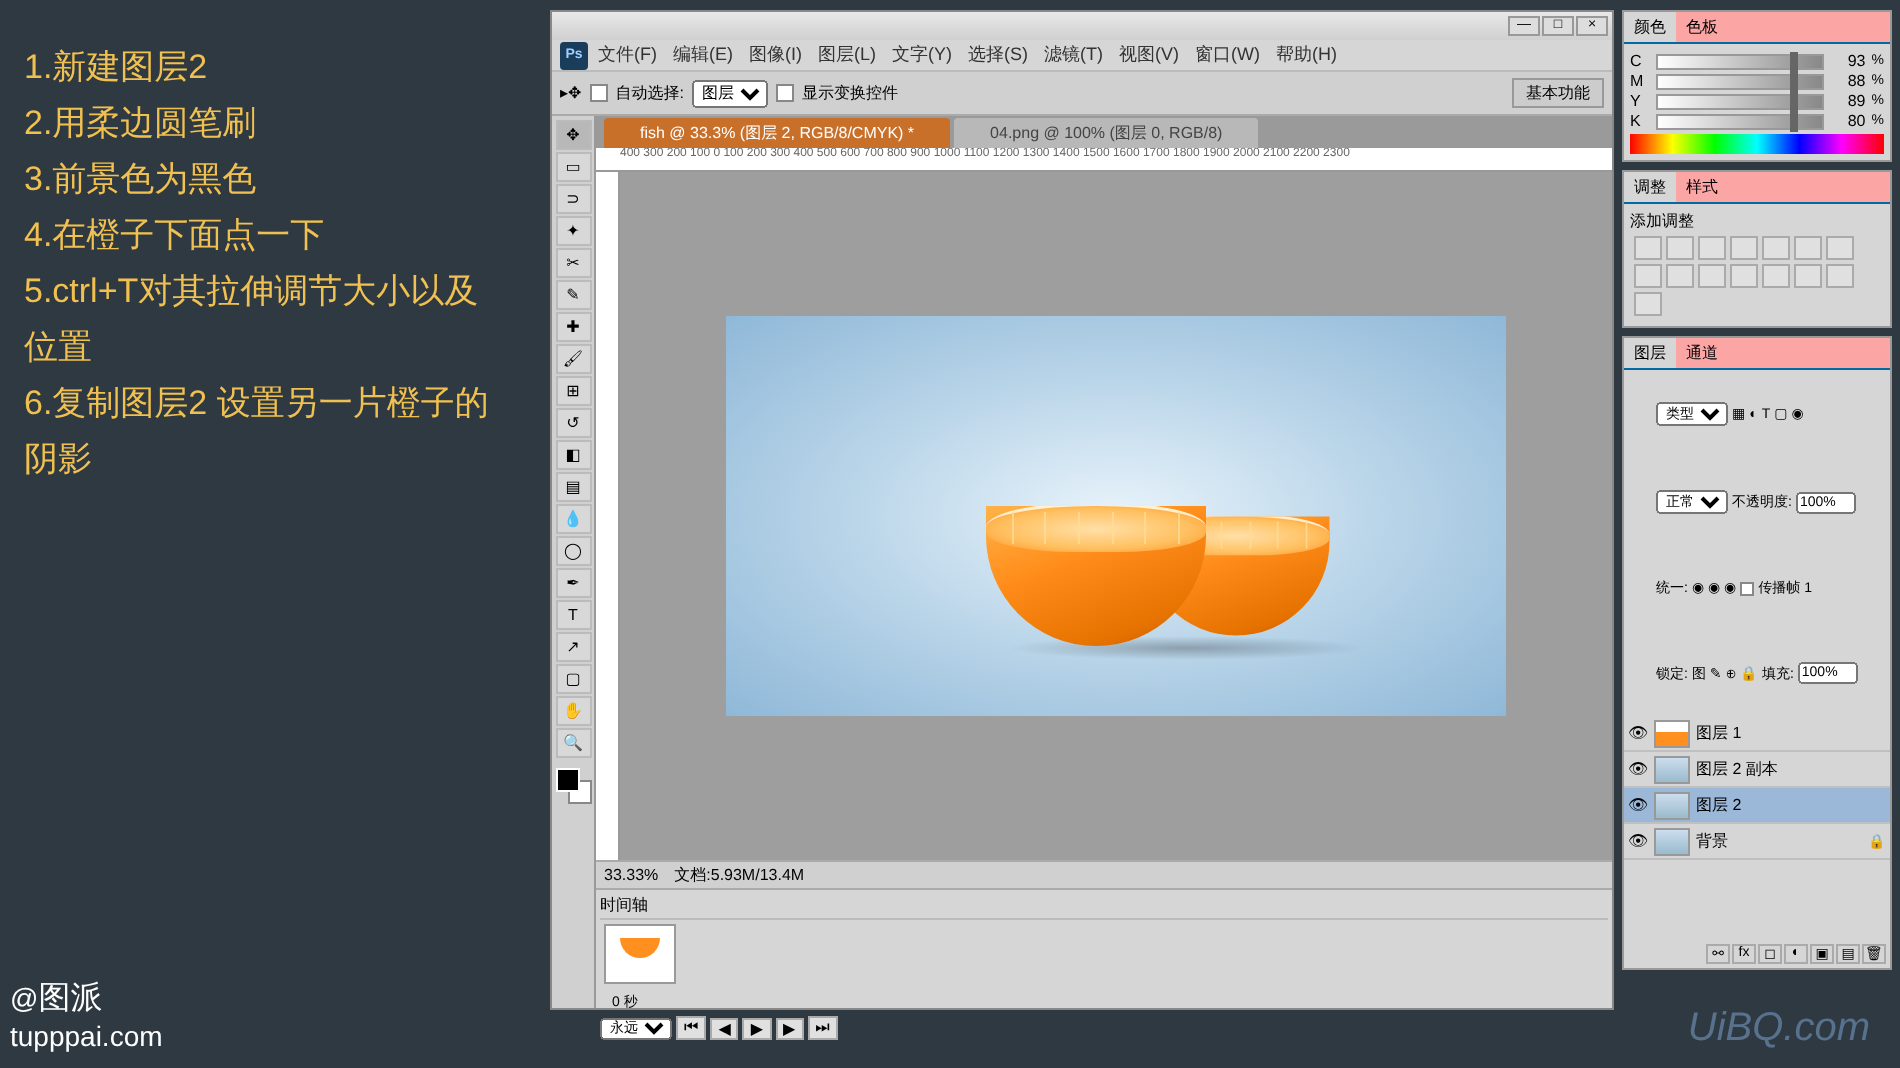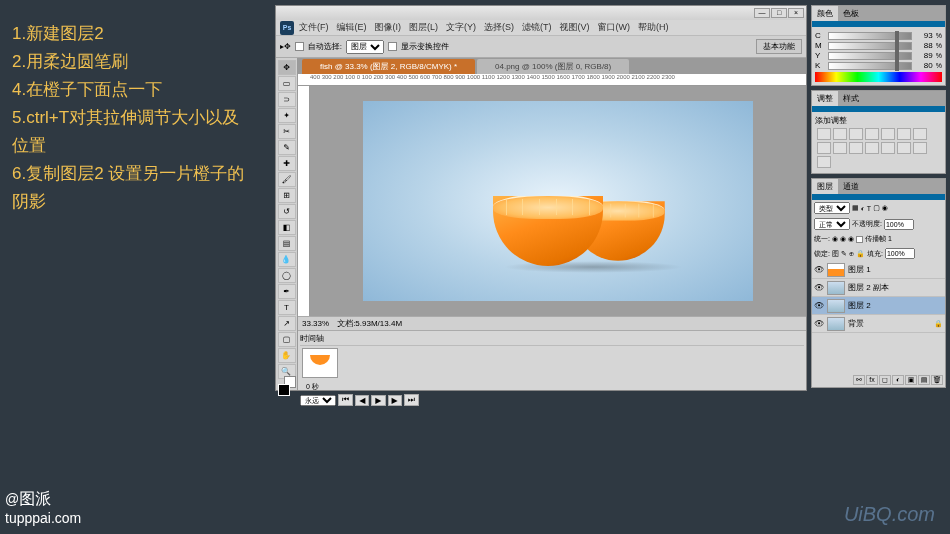--- a/index.html
+++ b/index.html
@@ -1,21 +1,21 @@
 <!DOCTYPE html>
 <html><head>
 <meta charset="utf-8">
 <style>
 *{margin:0;padding:0;box-sizing:border-box;font-family:"Microsoft YaHei",SimSun,Arial,sans-serif}
 body{background:#2f3942;width:950px;height:534px;position:relative;overflow:hidden}
 .instructions{position:absolute;left:12px;top:20px;color:#f0c050;font-size:17px;line-height:28px;max-width:240px}
 .logo{position:absolute;left:5px;bottom:8px;color:#fff;font-size:14px}
 .logo .big{font-size:16px}
 .watermark{position:absolute;right:15px;bottom:8px;color:rgba(150,200,255,0.4);font-size:20px;font-style:italic}
-.ps-window{position:absolute;left:275px;top:5px;width:532px;height:386px;background:#d6d6d6;border:1px solid #888;display:flex;flex-direction:column;font-size:9px}
+.ps-window{position:absolute;left:275px;top:5px;width:532px;height:500px;background:#d6d6d6;border:1px solid #888;display:flex;flex-direction:column;font-size:9px}
 .ps-titlebar{height:14px;background:linear-gradient(#e8e8e8,#d0d0d0);display:flex;justify-content:flex-end;align-items:center;padding:0 2px;gap:1px}
 .ps-titlebar div{width:16px;height:10px;background:#ddd;border:1px solid #999;font-size:7px;text-align:center;line-height:8px}
 .ps-menubar{height:16px;background:#d6d6d6;display:flex;align-items:center;padding:0 4px;gap:2px;border-bottom:1px solid #bbb}
 .ps-menubar .ps-logo{width:14px;height:14px;background:#1a3d5c;color:#9fcfff;font-size:7px;font-weight:bold;text-align:center;line-height:14px;border-radius:2px}
 .ps-menubar span{padding:0 3px;font-size:9px;color:#333}
 .ps-options{height:22px;background:#d0d0d0;border-bottom:1px solid #aaa;display:flex;align-items:center;padding:0 4px;gap:4px;font-size:8px}
 .ps-options .chk{width:9px;height:9px;border:1px solid #888;background:#fff}
 .ps-options select{font-size:8px;height:14px}
 .ps-options .btn-ess{margin-left:auto;background:#ccc;border:1px solid #999;padding:1px 6px;font-size:8px}
 .ps-workspace{flex:1;display:flex;background:#6b6b6b;min-height:0}
@@ -44,54 +44,55 @@
 .shadow{position:absolute;bottom:28px;left:140px;width:180px;height:12px;background:radial-gradient(ellipse,rgba(0,0,0,0.25) 0%,transparent 70%);border-radius:50%}
 .ps-status{height:14px;background:#d0d0d0;border-top:1px solid #aaa;display:flex;align-items:center;font-size:8px;padding:0 4px;gap:8px}
 .ps-anim{height:60px;background:#d6d6d6;border-top:1px solid #aaa;font-size:8px;padding:2px}
 .ps-anim .ahdr{border-bottom:1px solid #bbb;padding-bottom:1px}
 .ps-anim .frame{width:36px;height:30px;border:1px solid #999;background:#fff;margin:2px;display:inline-block;position:relative}
 .ps-anim .frame .mini{width:20px;height:10px;background:#ff9020;border-radius:0 0 10px 10px;margin:6px auto}
 .ps-anim .ctrls{display:flex;gap:2px;align-items:center;margin-top:2px}
 .ps-anim .ctrls span{border:1px solid #aaa;padding:0 3px;background:#e0e0e0}
 .ps-panels{position:absolute;right:4px;top:5px;width:135px;display:flex;flex-direction:column;gap:4px;font-size:8px}
 .panel{background:#d6d6d6;border:1px solid #999}
-.panel .ptabs{display:flex;background:#a3a3a3;border-bottom:6px solid #0369a1}
+.panel .ptabs{display:flex;background:#fca5a5;border-bottom:1px solid #0369a1}
 .panel .ptab{padding:2px 5px;font-size:8px}
 .panel .ptab.active{background:#d6d6d6}
 .panel .pbody{padding:3px}
 .cmyk-row{display:flex;align-items:center;gap:3px;margin:1px 0}
 .cmyk-row .lbl{width:10px;font-size:8px}
 .cmyk-row .sld{flex:1;height:8px;background:linear-gradient(90deg,#fff,#888);border:1px solid #999;position:relative}
 .cmyk-row .sld::after{content:"";position:absolute;right:15%;top:-2px;width:4px;height:10px;background:#666}
 .cmyk-row .val{width:18px;font-size:8px;text-align:right}
 .cmyk-row .pct{font-size:7px}
 .spectrum{height:10px;background:linear-gradient(90deg,red,yellow,lime,cyan,blue,magenta,red);margin-top:2px}
 .adjust-icons{display:flex;flex-wrap:wrap;gap:2px;padding:2px}
 .adjust-icons span{width:14px;height:12px;border:1px solid #aaa;background:#e0e0e0}
 .layers-body{background:#d6d6d6}
-.layers-opts{display:flex;gap:2px;align-items:center;padding:2px;font-size:7px}
+.layers-opts{display:flex;gap:2px;align-items:center;padding:16px;font-size:7px}
 .layers-opts select{font-size:7px;height:12px}
 .layers-opts input{width:30px;font-size:7px;height:11px}
 .layer-row{display:flex;align-items:center;height:18px;border-bottom:1px solid #c0c0c0;padding:0 2px;gap:3px}
 .layer-row.sel{background:#9bb8d8}
 .layer-row .eye{width:10px;font-size:8px}
 .layer-row .thumb{width:18px;height:14px;background:#fff;border:1px solid #999}
 .layer-row .thumb.orange-t{background:linear-gradient(#fff 40%,#ff9020 40%)}
 .layer-row .thumb.bg-t{background:linear-gradient(#cde,#9bc)}
 .layer-row .lname{font-size:8px}
 .layer-row .lock{margin-left:auto;font-size:7px}
 .layer-foot{display:flex;gap:1px;padding:2px;justify-content:flex-end}
 .layer-foot span{width:12px;height:10px;border:1px solid #aaa;font-size:7px;text-align:center}
 </style>
 </head>
 <body>
 
 <div class="instructions">
   <div>1.新建图层2</div>
   <div>2.用柔边圆笔刷</div>
+  <div>3.前景色为黑色</div>
   <div>4.在橙子下面点一下</div>
   <div>5.ctrl+T对其拉伸调节大小以及位置</div>
   <div>6.复制图层2 设置另一片橙子的阴影</div>
 </div>
 
 <div class="logo">
   <span>@</span><span class="big">图派</span><br>
   <span>tupppai.com</span>
 </div>
 

